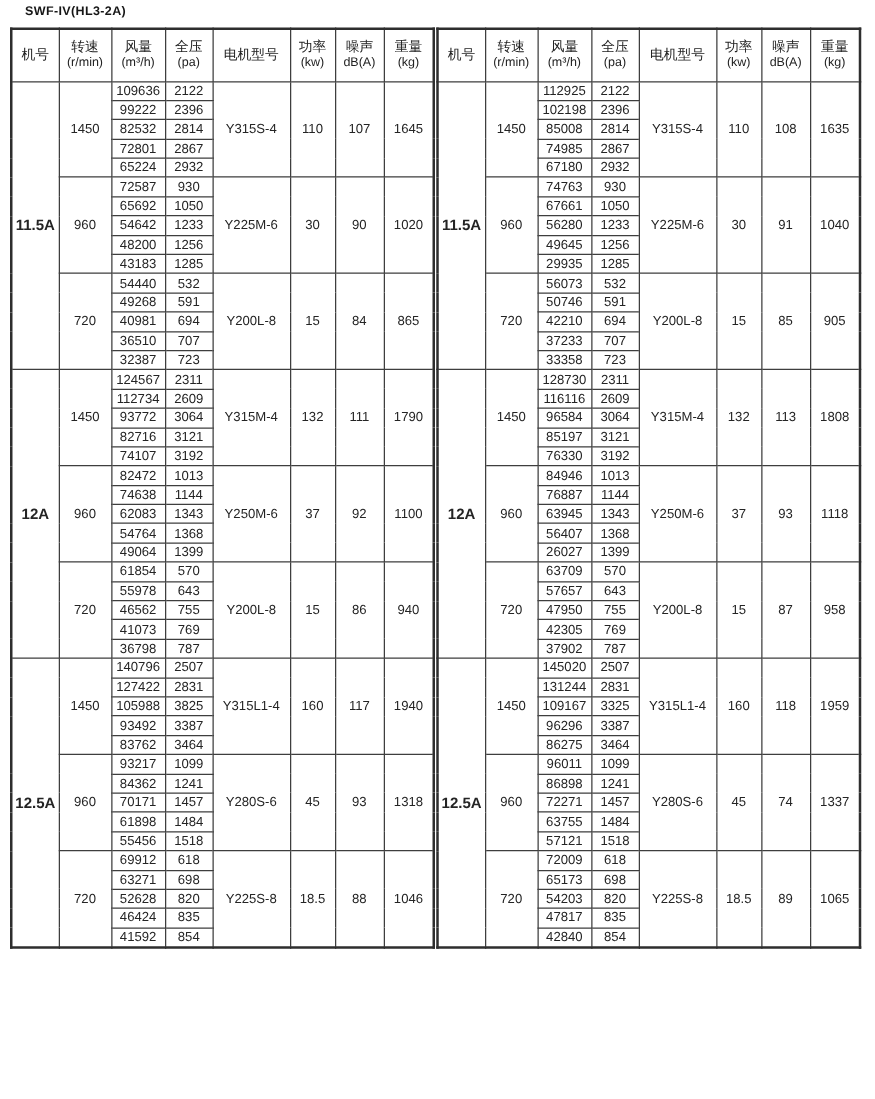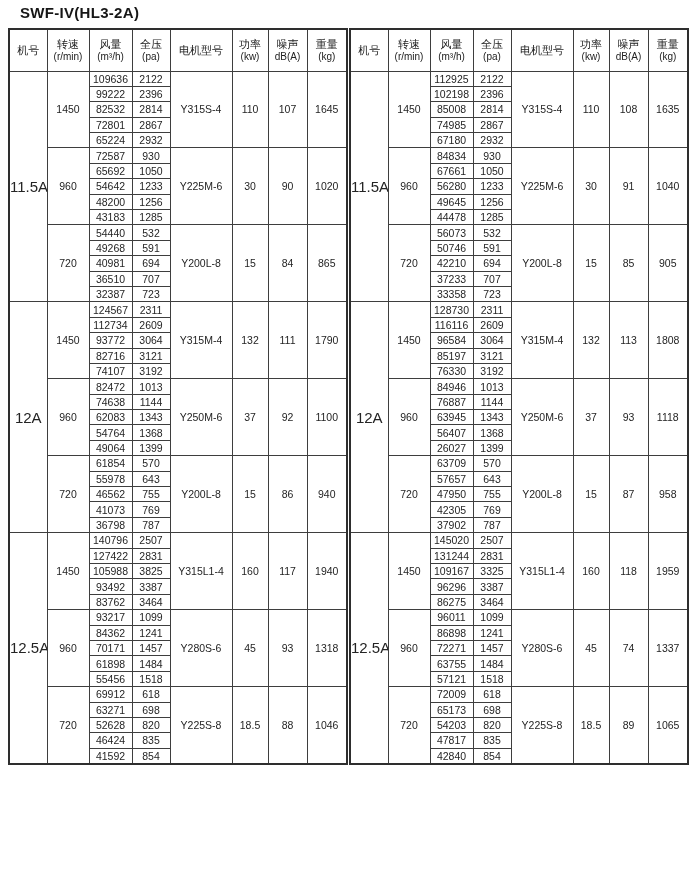--- a/index.html
+++ b/index.html
@@ -21,21 +21,21 @@
   .page-subtitle {
     font-size:14.5px; font-weight:bold;
     text-align:center;
     margin:0 0 9px 0;
     letter-spacing:0.5px;
     color:#161616;
   }
   .table-labels { display:flex; margin:0 0 7px 2px; }
   .table-label {
     width:341px;
-    font-size:15px; font-weight:bold;
+    font-size:10px; font-weight:bold;
     color:#161616;
     padding-left:10px;
     letter-spacing:0.3px;
   }
   .tables-row { display:flex; gap:1px; align-items:flex-end; }
   table.perf-table {
     border-collapse:collapse;
     table-layout:fixed;
     width:338px;
     border:2px solid #2e2e2e;
@@ -45,21 +45,21 @@
     text-align:center;
     vertical-align:middle;
     padding:0;
     font-weight:normal;
     overflow:hidden;
     white-space:nowrap;
   }
   .perf-table thead th { height:42px; font-size:11px; line-height:1.2; color:#222; }
   .perf-table thead .h-sub { display:block; font-size:10px; }
   .perf-table tbody td { height:15.4px; font-size:10.5px; color:#242424; }
-  .perf-table td.model-cell { font-size:15px; }
+  .perf-table td.model-cell { font-size:12px;font-weight:bold; }
   .perf-table tr.model-group-start td { border-top:1.5px solid #2e2e2e; }
 </style>
 </head>
 <body>
 
 <div class="page">
 
   <div class="table-labels">
     <div class="table-label">SWF-IV(HL3-2A)</div>
   </div>
@@ -367,41 +367,41 @@
             <tr>
               <td>74985</td>
               <td>2867</td>
             </tr>
             <tr>
               <td>67180</td>
               <td>2932</td>
             </tr>
             <tr>
               <td rowspan="5">960</td>
-              <td>84834</td>
+              <td>74763</td>
               <td>930</td>
               <td rowspan="5">Y225M-6</td>
               <td rowspan="5">30</td>
               <td rowspan="5">91</td>
               <td rowspan="5">1040</td>
             </tr>
             <tr>
               <td>67661</td>
               <td>1050</td>
             </tr>
             <tr>
               <td>56280</td>
               <td>1233</td>
             </tr>
             <tr>
               <td>49645</td>
               <td>1256</td>
             </tr>
             <tr>
-              <td>44478</td>
+              <td>29935</td>
               <td>1285</td>
             </tr>
             <tr>
               <td rowspan="5">720</td>
               <td>56073</td>
               <td>532</td>
               <td rowspan="5">Y200L-8</td>
               <td rowspan="5">15</td>
               <td rowspan="5">85</td>
               <td rowspan="5">905</td>

